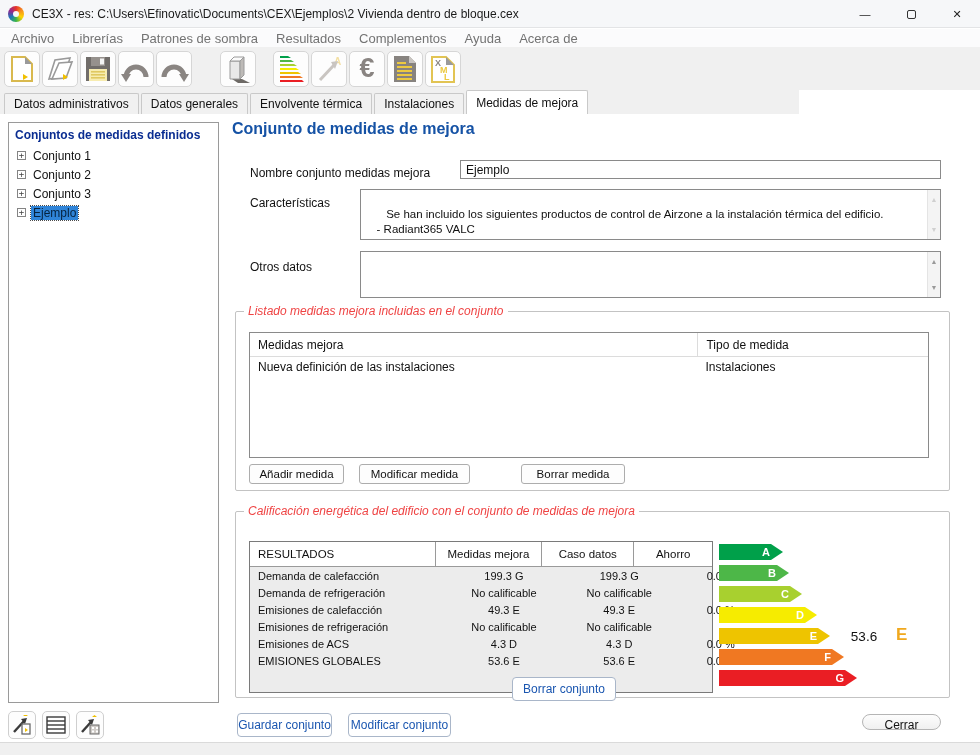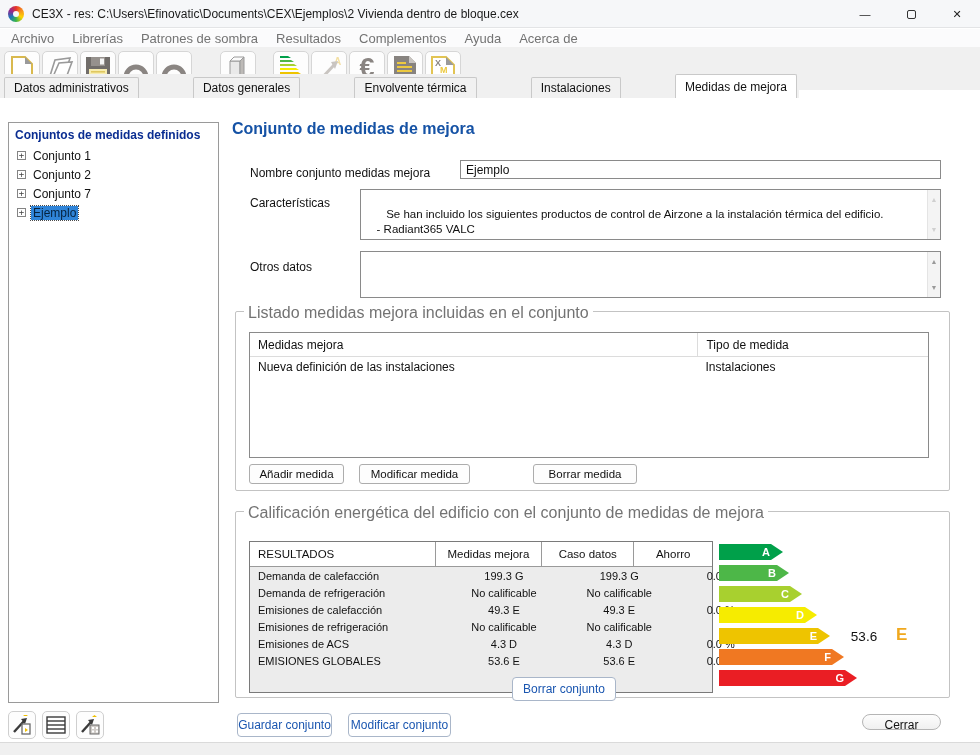--- a/index.html
+++ b/index.html
@@ -30,22 +30,22 @@
     background:#fbfbfc; display:flex; align-items:center; padding-left:2px; }
   .menu-item { font-size:13px; color:#737373; padding:0 9px; white-space:nowrap; }
   
   .toolbar { position:absolute; left:0; top:47px; width:980px; height:43px;
     background:#f0f0f0; display:flex; align-items:center; padding-left:4px; }
   .tool-btn { width:36px; height:36px; background:#fdfdfd; border:1px solid #d6d6d6;
     border-radius:5px; margin-right:2px; display:flex; align-items:center; justify-content:center; }
   .gap-lg { margin-left:26px; } .gap-md { margin-left:15px; }
   .euro-glyph { font-size:27px; font-weight:bold; color:#8a8582; line-height:1; }
   
-  .tabbar { position:absolute; left:0; top:74px; width:799px; height:24px;
-    background:#f0f0f0; display:flex; align-items:flex-end; padding-left:4px;justify-content:space-between; }
+  .tabbar { position:absolute; left:0; top:90px; width:799px; height:24px;
+    background:#f0f0f0; display:flex; align-items:flex-end; padding-left:4px; }
   .tab { font-size:12px; color:#111; background:#f1f1f1; border:1px solid #c9c9c9;
     border-bottom:none; height:21px; padding:3px 9px 0 9px; margin-right:2px;
     border-radius:2px 2px 0 0; white-space:nowrap; }
   .tab.active { background:#ffffff; height:24px; padding-top:5px; position:relative; z-index:2; }
   .content { position:absolute; left:0; top:114px; width:980px; height:628px; background:#ffffff; }
   
   .tree-panel { position:absolute; left:8px; top:8px; width:211px; height:581px;
     border:1px solid #9a9a9a; background:#fff; padding:5px 6px; }
   .tree-header { font-size:12px; font-weight:bold; color:#0a2d91; margin-bottom:6px; }
   .tree-item { display:flex; align-items:center; font-size:12px; color:#111;
@@ -68,21 +68,21 @@
     font-size:11.5px; line-height:15px; padding:2px 16px 0 6px; color:#111;
     white-space:pre-wrap; overflow:hidden; }
   .scroll-track { position:absolute; right:0; top:0; bottom:0; width:13px; background:#f4f4f4;
     border-left:1px solid #e4e4e4; display:flex; flex-direction:column; justify-content:space-between;
     align-items:center; padding:2px 0; }
   .scroll-arrow { font-size:7px; color:#9a9a9a; }
   .scroll-track.faint .scroll-arrow { color:#d0d0d0; }
   
   .groupbox { position:absolute; border:1px solid #c3c3c3; border-radius:2px; }
   .legend { position:absolute; top:-8px; left:8px; background:#fff; padding:0 4px;
-    font-size:16px; color:#737373; white-space:nowrap; }
+    font-size:12px; font-style:italic; color:#ef4444; white-space:nowrap; }
   
   .list-table { position:absolute; left:13px; top:20px; width:680px; height:126px;
     border:1px solid #8a8a8a; background:#fff; font-size:12px; }
   .list-head { display:grid; grid-template-columns:66% 34%; height:24px; align-items:center;
     border-bottom:1px solid #dcdcdc; }
   .list-head > div { padding-left:8px; color:#111; }
   .list-head > div + div { border-left:1px solid #dcdcdc; height:100%; display:flex; align-items:center; }
   .list-row { display:grid; grid-template-columns:66% 34%; height:20px; align-items:center; }
   .list-row > div { padding-left:8px; color:#111; }
   .gb-buttons { position:absolute; top:152px; left:13px; width:690px; }
@@ -280,21 +280,21 @@
     <div class="tree-item">
       <span class="expander">+</span>
       <span class="tree-label">Conjunto 1</span>
     </div>
     <div class="tree-item">
       <span class="expander">+</span>
       <span class="tree-label">Conjunto 2</span>
     </div>
     <div class="tree-item">
       <span class="expander">+</span>
-      <span class="tree-label">Conjunto 7</span>
+      <span class="tree-label">Conjunto 3</span>
     </div>
     <div class="tree-item selected">
       <span class="expander">+</span>
       <span class="tree-label">Ejemplo</span>
     </div>
   </div>
 
   <div class="mini-btns">
     <div class="mini-btn">
       <span>
@@ -368,21 +368,21 @@
           <div>Tipo de medida</div>
         </div>
         <div class="list-row">
           <div>Nueva definición de las instalaciones</div>
           <div>Instalaciones</div>
         </div>
       </div>
       <div class="gb-buttons">
         <div class="gb-btn" style="left:0px; width:95px;">Añadir medida</div>
         <div class="gb-btn" style="left:110px; width:111px;">Modificar medida</div>
-        <div class="gb-btn" style="left:284px; width:104px;">Borrar medida</div>
+        <div class="gb-btn" style="left:272px; width:104px;">Borrar medida</div>
       </div>
     </div>
 
     <div class="groupbox" style="left:3px; top:391px; width:715px; height:187px;">
       <span class="legend">Calificación energética del edificio con el conjunto de medidas de mejora</span>
 
       <div class="res-table">
         <div class="res-head">
           <div>RESULTADOS</div>
           <div>Medidas mejora</div>

